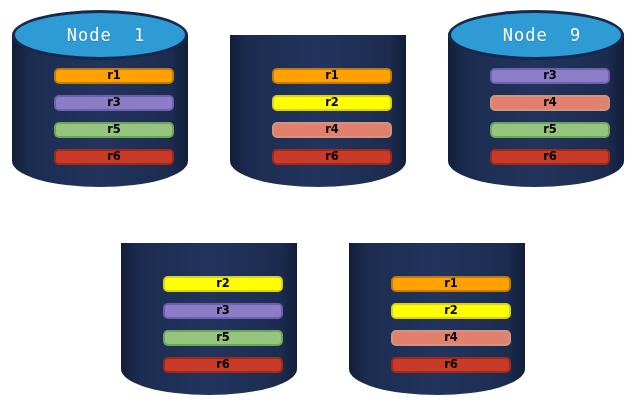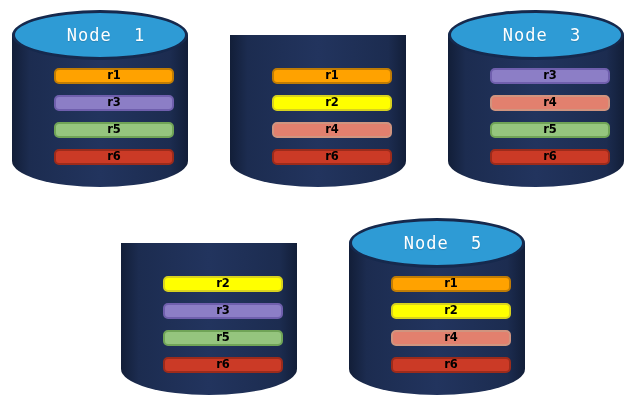--- a/index.html
+++ b/index.html
@@ -150,21 +150,21 @@
             <span>r4</span>
           </div>
           <div class="bar" style="background: rgb(149, 197, 126); border-color: rgb(112, 164, 87);">
             <span>r5</span>
           </div>
           <div class="bar" style="background: rgb(203, 58, 38); border-color: rgb(156, 43, 27);">
             <span>r6</span>
           </div>
         </div>
     <div class="cyl-top">
-      <span class="cyl-title">Node  3</span>
+      <span class="cyl-title">Node  9</span>
     </div>
   </div>
     </div>
   <div class="row row-bottom">
       <div class="cyl">
     <div class="cyl-body"></div>
     <div class="bars">
           <div class="bar" style="background: rgb(255, 255, 0); border-color: rgb(216, 210, 30);">
             <span>r2</span>
           </div>
@@ -188,18 +188,15 @@
           <div class="bar" style="background: rgb(255, 255, 0); border-color: rgb(216, 210, 30);">
             <span>r2</span>
           </div>
           <div class="bar" style="background: rgb(226, 128, 110); border-color: rgb(208, 148, 127);">
             <span>r4</span>
           </div>
           <div class="bar" style="background: rgb(203, 58, 38); border-color: rgb(156, 43, 27);">
             <span>r6</span>
           </div>
         </div>
-    <div class="cyl-top">
-      <span class="cyl-title">Node  5</span>
-    </div>
   </div>
     </div>
 </div>
 
 </body></html>

